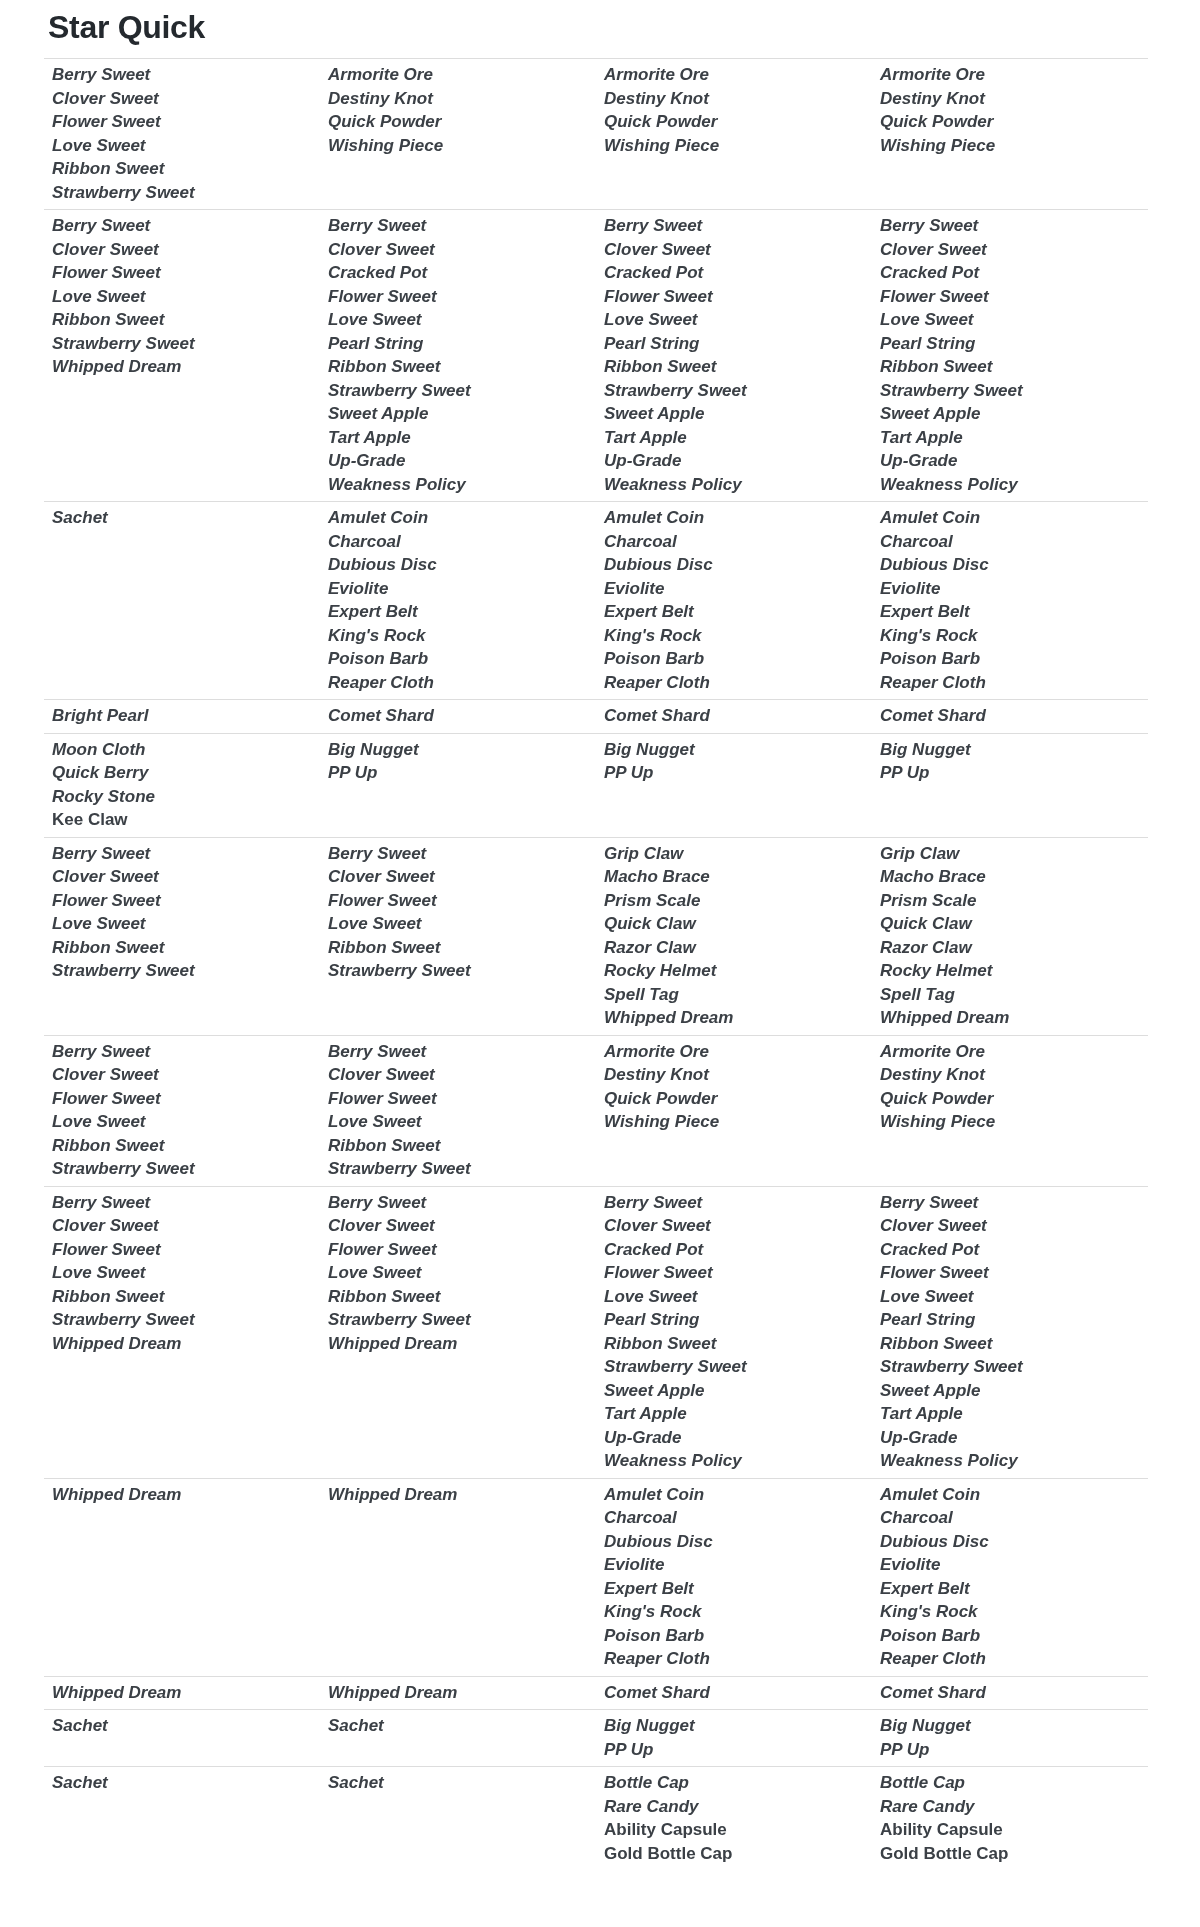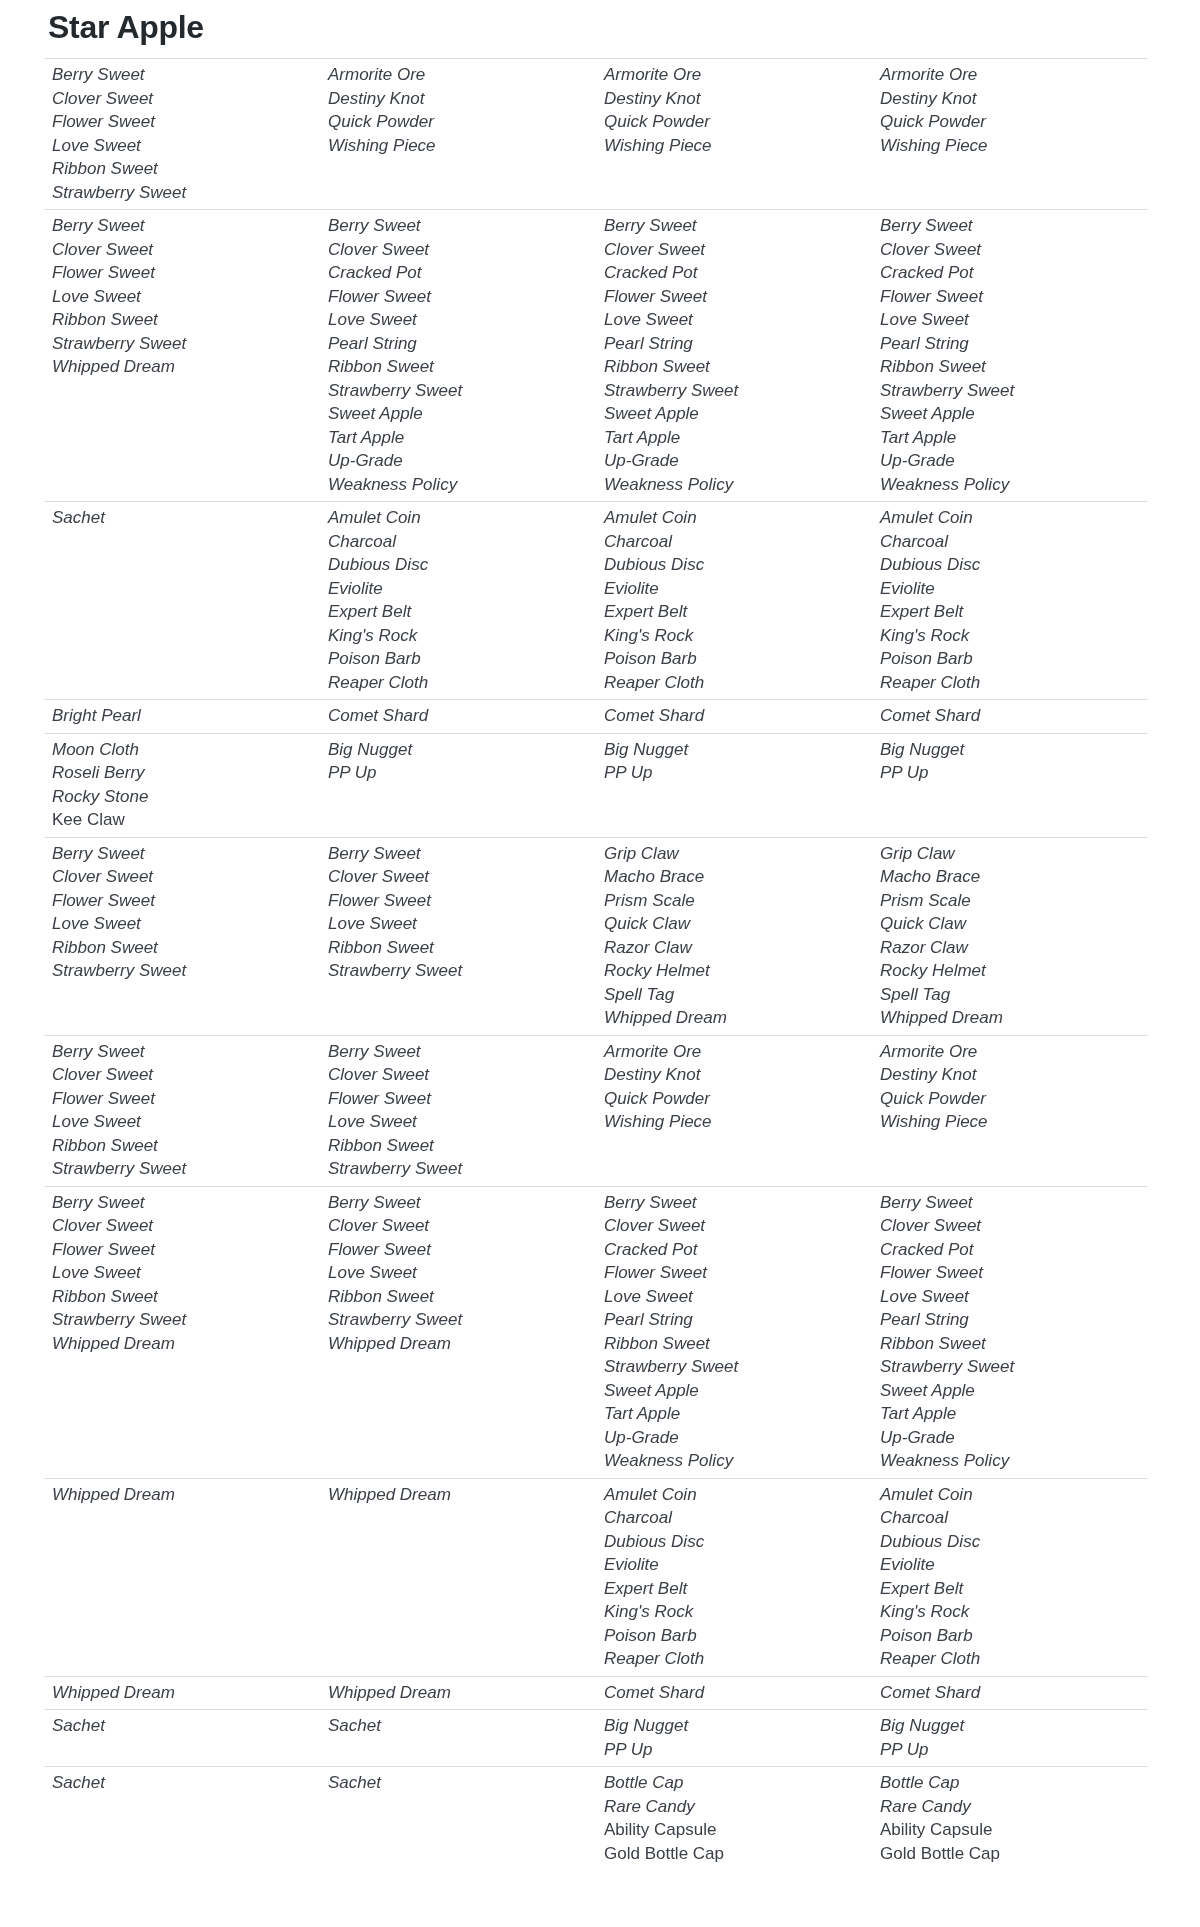--- a/index.html
+++ b/index.html
@@ -20,20 +20,21 @@
   .page-title {
     margin: 0 0 11px 0;
     font-size: 32px;
     font-weight: 700;
     letter-spacing: -0.3px;
     line-height: 1.25;
     color: var(--title-color, #24292e);
   }
   .items-table {
     margin: 0 52px 8px 44px;
+    font-weight: bold;
   }
   .table-row {
     display: flex;
     border-top: 1px solid var(--divider-color, #dddddd);
     padding: 4px 0 5px 0;
   }
   .table-cell {
     flex: 1 1 25%;
     min-width: 0;
     box-sizing: border-box;
@@ -47,21 +48,21 @@
     white-space: nowrap;
   }
   .item-label.plain {
     font-style: normal;
   }
 </style>
 </head>
 <body style="--bg: #ffffff; --title-color: #24292e; --item-color: #3b4046; --divider-color: #dddddd;">
 
 <div class="page-header">
-  <h1 class="page-title">Star Apple</h1>
+  <h1 class="page-title">Star Quick</h1>
 </div>
 
 <div class="items-table">
     <div class="table-row">
       <div class="table-cell">
         <div class="item-label">Berry Sweet</div>
         <div class="item-label">Clover Sweet</div>
         <div class="item-label">Flower Sweet</div>
         <div class="item-label">Love Sweet</div>
         <div class="item-label">Ribbon Sweet</div>
@@ -184,21 +185,21 @@
       <div class="table-cell">
         <div class="item-label">Comet Shard</div>
       </div>
       <div class="table-cell">
         <div class="item-label">Comet Shard</div>
       </div>
     </div>
     <div class="table-row">
       <div class="table-cell">
         <div class="item-label">Moon Cloth</div>
-        <div class="item-label">Roseli Berry</div>
+        <div class="item-label">Quick Berry</div>
         <div class="item-label">Rocky Stone</div>
         <div class="item-label plain">Kee Claw</div>
       </div>
       <div class="table-cell">
         <div class="item-label">Big Nugget</div>
         <div class="item-label">PP Up</div>
       </div>
       <div class="table-cell">
         <div class="item-label">Big Nugget</div>
         <div class="item-label">PP Up</div>

